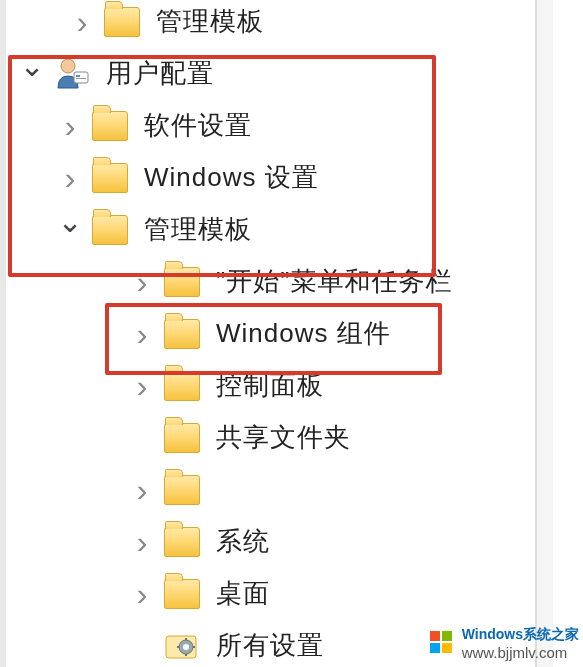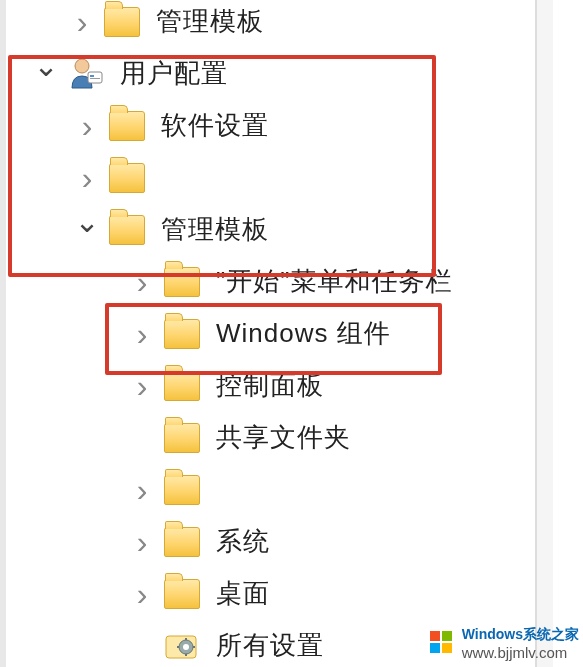--- a/index.html
+++ b/index.html
@@ -27,22 +27,22 @@
       padding-top: 4px;
       padding-left: 8px;
     }
     .tree-row {
       display: flex;
       align-items: flex-start;
       height: 52px;
       white-space: nowrap;
     }
     .indent-0 { padding-left: 60px; }
-    .indent-root { padding-left: 24px; }
-    .indent-1 { padding-left: 65px; }
+    .indent-root { padding-left: 10px; }
+    .indent-1 { padding-left: 48px; }
     .indent-2 { padding-left: 120px; }
     
     .chevron {
       width: 28px;
       text-align: center;
       color: #666;
       font-size: 22px;
       font-weight: 300;
       margin-right: 6px;
       user-select: none;
@@ -158,20 +158,21 @@
         <span class="folder-icon"></span>
       </span>
     <span class="label">软件设置</span>
   </div>
 
   <div class="tree-row indent-1">
     <span class="chevron chevron-collapsed"></span>
     <span class="icon-wrap">
         <span class="folder-icon"></span>
       </span>
+    <span class="label">Windows 设置</span>
   </div>
 
   <div class="tree-row indent-1">
     <span class="chevron chevron-expanded"></span>
     <span class="icon-wrap">
         <span class="folder-icon"></span>
       </span>
     <span class="label">管理模板</span>
   </div>
 

